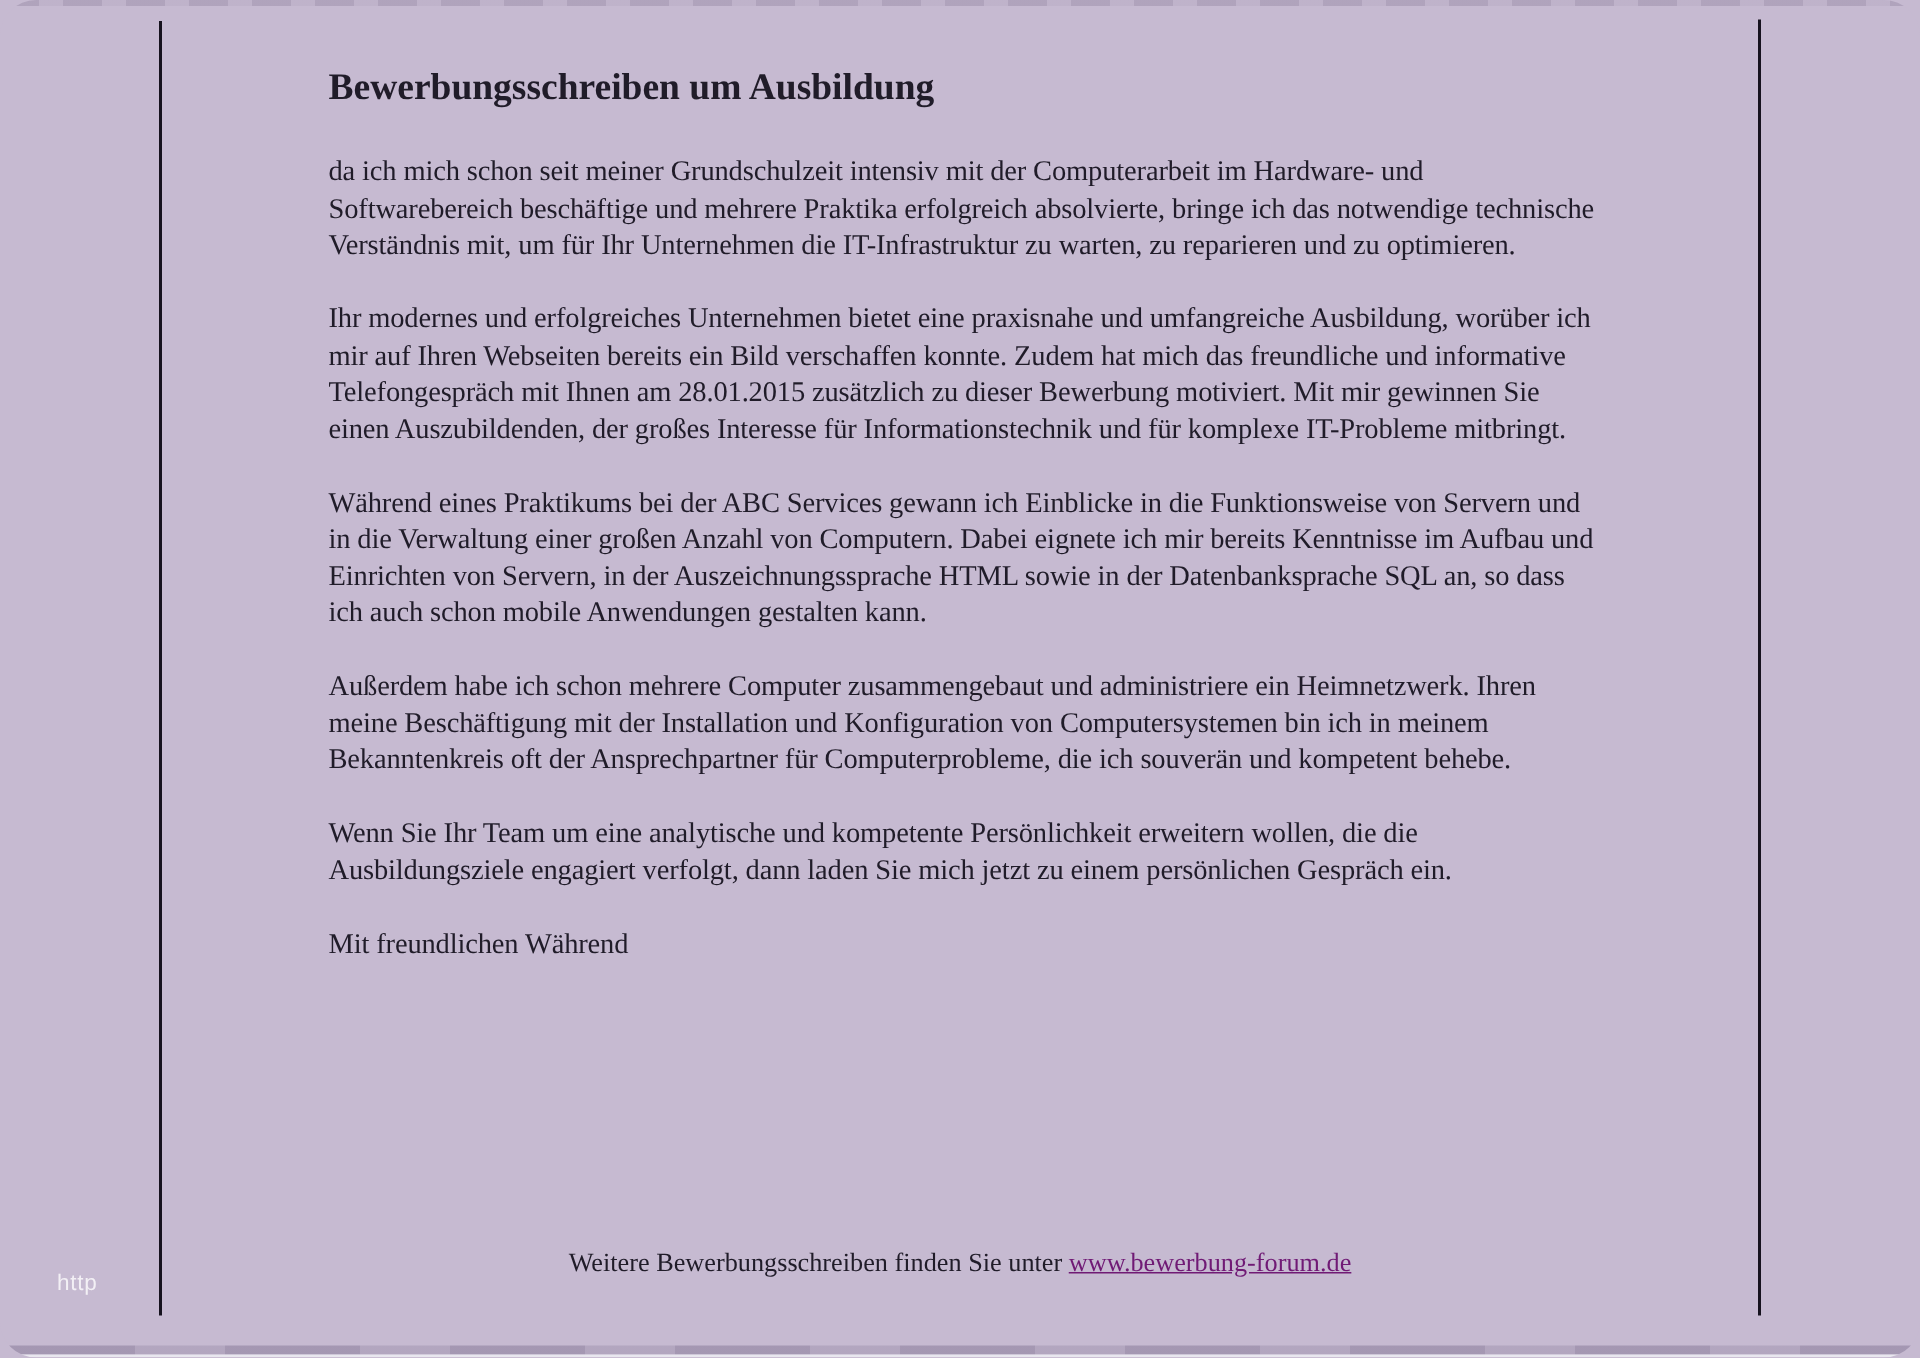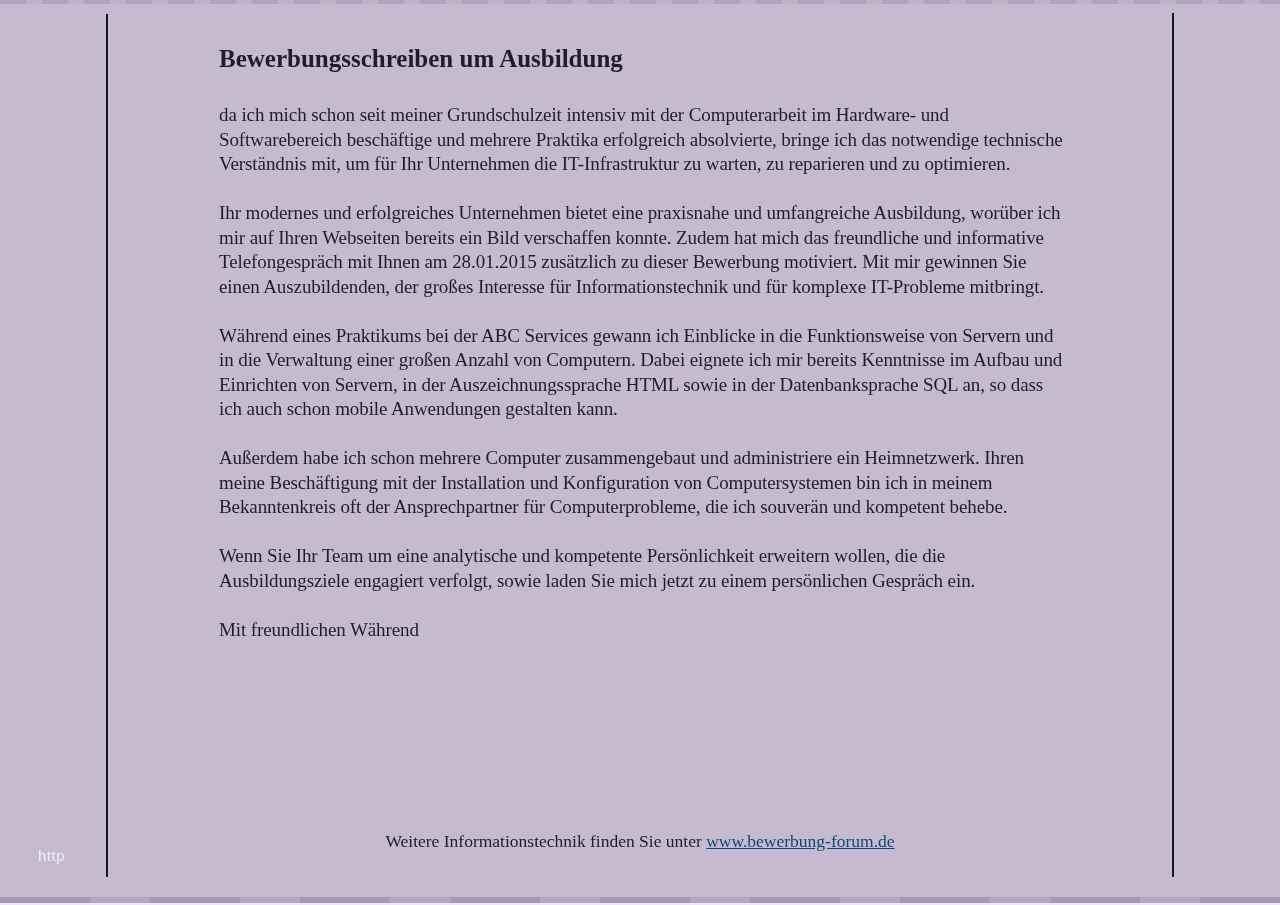--- a/index.html
+++ b/index.html
@@ -8,20 +8,21 @@
     background: #c6bad1;
   }
   .page {
     position: relative;
     width: 1280px;
     height: 905px;
     background: #c6bad1;
     overflow: hidden;
     font-family: "Liberation Serif", serif;
     color: #201c29;
+    border-radius: 24px;
   }
   
   .top-edge {
     position: absolute;
     top: 0; left: 0; right: 0;
     height: 4px;
     background: repeating-linear-gradient(
       90deg,
       rgba(60,45,80,0.16) 0px, rgba(60,45,80,0.16) 26px,
       rgba(60,45,80,0.05) 26px, rgba(60,45,80,0.05) 42px
@@ -64,21 +65,21 @@
   .footer {
     position: absolute;
     left: 0; right: 0;
     top: 830px;
     text-align: center;
     font-size: 17.5px;
     line-height: 23px;
     color: #201c29;
   }
   .footer a {
-    color: #0c4a6e;
+    color: #701a75;
     text-decoration: underline;
     cursor: pointer;
     margin-top: 35px;
   }
 
   
   .watermark {
     position: absolute;
     left: 38px;
     top: 850px;
@@ -118,26 +119,26 @@
 
   <div class="rule rule-left"></div>
   <div class="rule rule-right"></div>
 
   <div class="content">
     <h1>Bewerbungsschreiben um Ausbildung</h1>
     <p>da ich mich schon seit meiner Grundschulzeit intensiv mit der Computerarbeit im Hardware- und Softwarebereich beschäftige und mehrere Praktika erfolgreich absolvierte, bringe ich das notwendige technische Verständnis mit, um für Ihr Unternehmen die IT-Infrastruktur zu warten, zu reparieren und zu optimieren.</p>
     <p>Ihr modernes und erfolgreiches Unternehmen bietet eine praxisnahe und umfangreiche Ausbildung, worüber ich mir auf Ihren Webseiten bereits ein Bild verschaffen konnte. Zudem hat mich das freundliche und informative Telefongespräch mit Ihnen am 28.01.2015 zusätzlich zu dieser Bewerbung motiviert. Mit mir gewinnen Sie einen Auszubildenden, der großes Interesse für Informationstechnik und für komplexe IT-Probleme mitbringt.</p>
     <p>Während eines Praktikums bei der ABC Services gewann ich Einblicke in die Funktionsweise von Servern und in die Verwaltung einer großen Anzahl von Computern. Dabei eignete ich mir bereits Kenntnisse im Aufbau und Einrichten von Servern, in der Auszeichnungssprache HTML sowie in der Datenbanksprache SQL an, so dass ich auch schon mobile Anwendungen gestalten kann.</p>
     <p>Außerdem habe ich schon mehrere Computer zusammengebaut und administriere ein Heimnetzwerk. Ihren meine Beschäftigung mit der Installation und Konfiguration von Computersystemen bin ich in meinem Bekanntenkreis oft der Ansprechpartner für Computerprobleme, die ich souverän und kompetent behebe.</p>
-    <p>Wenn Sie Ihr Team um eine analytische und kompetente Persönlichkeit erweitern wollen, die die Ausbildungsziele engagiert verfolgt, sowie laden Sie mich jetzt zu einem persönlichen Gespräch ein.</p>
+    <p>Wenn Sie Ihr Team um eine analytische und kompetente Persönlichkeit erweitern wollen, die die Ausbildungsziele engagiert verfolgt, dann laden Sie mich jetzt zu einem persönlichen Gespräch ein.</p>
     <p class="closing">Mit freundlichen Während</p>
   </div>
 
   <div class="footer">
-    <span>Weitere Informationstechnik finden Sie unter </span><a href="#">www.bewerbung-forum.de</a>
+    <span>Weitere Bewerbungsschreiben finden Sie unter </span><a href="#">www.bewerbung-forum.de</a>
   </div>
 
   <span class="watermark">http</span>
 
   <div class="bottom-strip"></div>
   <div class="bottom-light"></div>
 
 </div>
 
 </body></html>

